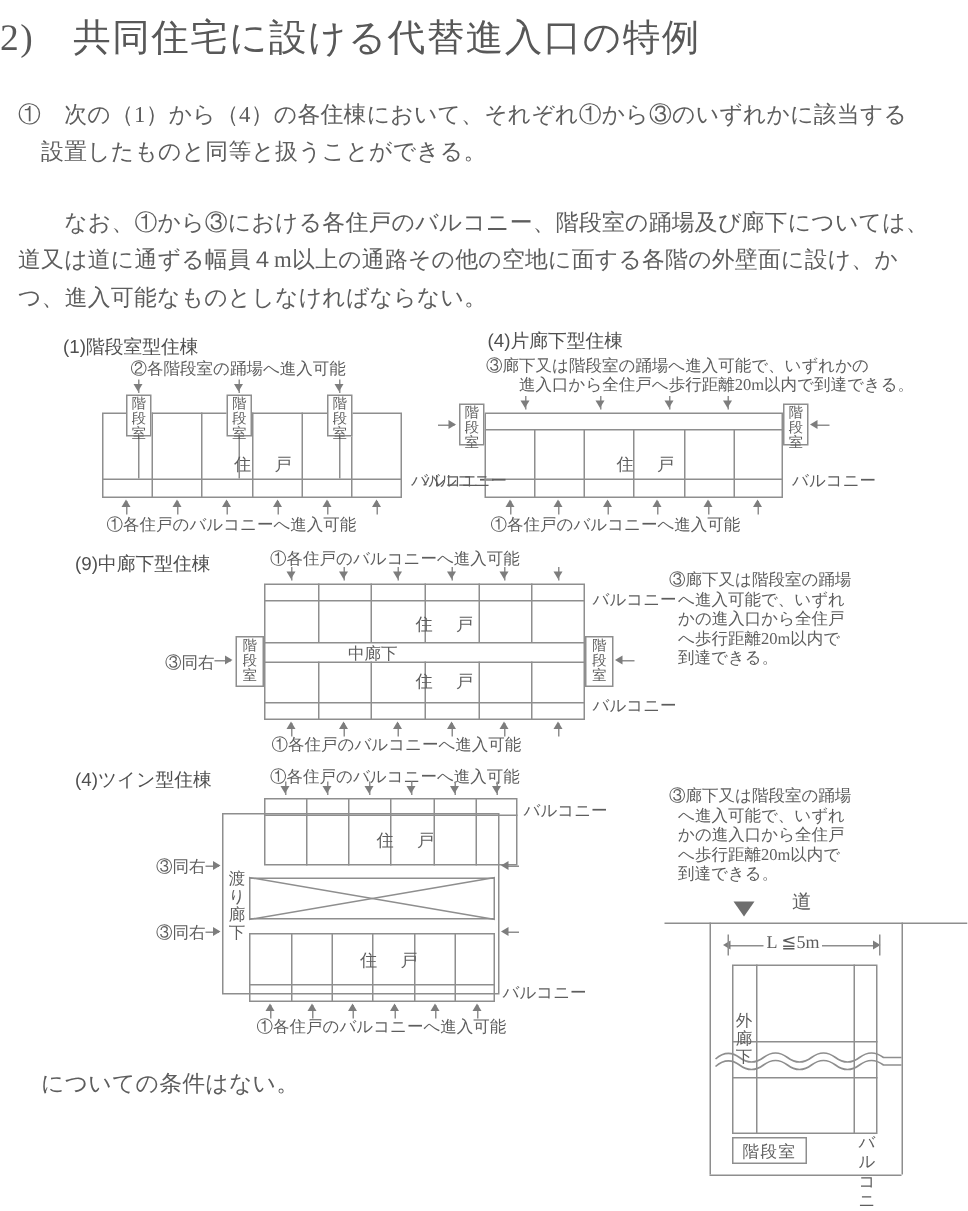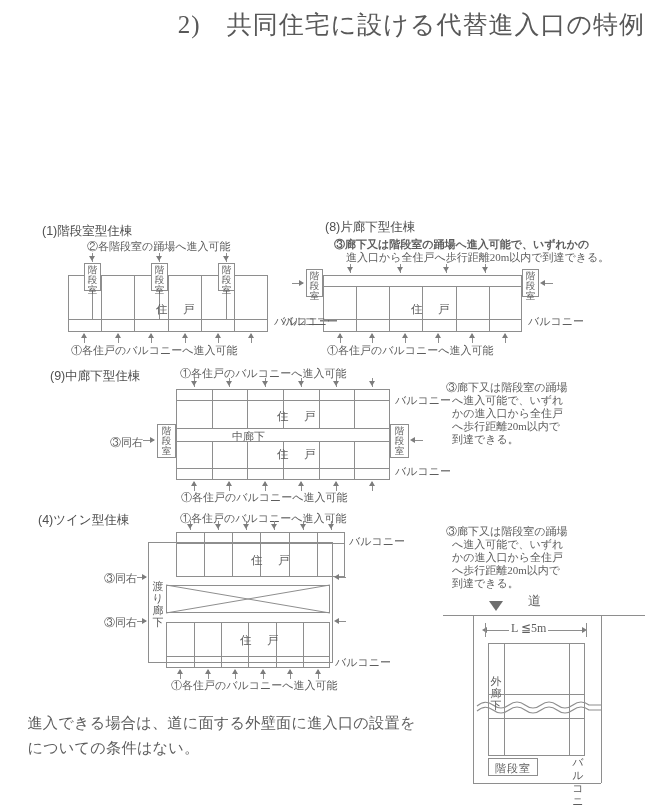--- a/index.html
+++ b/index.html
@@ -12,21 +12,21 @@
     font-family: "Liberation Serif", "DejaVu Serif", serif;
     color: #5f5f5f;
     overflow: hidden;
   }
   .page { position: relative; width: 645px; height: 807px; }
 
   
   .title {
     position: absolute;
     left: 0; top: 8px; width: 645px;
-    text-align: right;
+    text-align: left;
     font-size: 25px;
     letter-spacing: 1px;
     color: #585858;
     white-space: pre;
   }
   .para {
     position: absolute;
     font-size: 15.2px;
     line-height: 25px;
     color: #5d5d5d;
@@ -118,23 +118,28 @@
   svg { display:block; overflow: visible; }
 </style>
 </head>
 <body>
 
 <div class="page">
 
   <div class="title">2)　共同住宅に設ける代替進入口の特例</div>
 
   <div class="para" id="para-1">
+    <span class="ln">①　次の（1）から（4）の各住棟において、それぞれ①から③のいずれかに該当する</span>
+    <span class="ln">　設置したものと同等と扱うことができる。</span>
   </div>
 
   <div class="para" id="para-2">
+    <span class="ln">　　なお、①から③における各住戸のバルコニー、階段室の踊場及び廊下については、</span>
+    <span class="ln">道又は道に通ずる幅員４m以上の通路その他の空地に面する各階の外壁面に設け、か</span>
+    <span class="ln">つ、進入可能なものとしなければならない。</span>
   </div>
 
   <div class="dg" id="fig1" style="left:0; top:0;">
 
     <div class="lbl hd" style="left:42px; top:224px;">(1)階段室型住棟</div>
 
     <div class="lbl" style="left:87px; top:239px;">②各階段室の踊場へ進入可能</div>
 
     <div class="box" style="left:68px; top:275px; width:200px; height:57px;"></div>
 
@@ -181,23 +186,23 @@
     <div class="stem" style="left:218px; top:334px; height:9px;"></div>
     <div class="arr arr-u" style="left:215px; top:333px;"></div>
     <div class="stem" style="left:251px; top:334px; height:9px;"></div>
     <div class="arr arr-u" style="left:248px; top:333px;"></div>
 
     <div class="lbl" style="left:71px; top:343px;">①各住戸のバルコニーへ進入可能</div>
   </div>
 
   <div class="dg" id="fig2" style="left:0; top:0;">
 
-    <div class="lbl hd" style="left:325px; top:220px;">(8)片廊下型住棟</div>
-
-    <div class="lbl" style="left:334px; top:237px;font-weight:bold;">③廊下又は階段室の踊場へ進入可能で、いずれかの</div>
+    <div class="lbl hd" style="left:325px; top:220px;">(4)片廊下型住棟</div>
+
+    <div class="lbl" style="left:324px; top:237px;">③廊下又は階段室の踊場へ進入可能で、いずれかの</div>
     <div class="lbl" style="left:346px; top:250px;">進入口から全住戸へ歩行距離20m以内で到達できる。</div>
 
     <div class="box" style="left:323px; top:275px; width:199px; height:57px;"></div>
 
     <div class="hline" style="left:323px; top:286px; width:199px;"></div>
 
     <div class="hline" style="left:323px; top:319px; width:199px;"></div>
 
     <div class="vline" style="left:356px; top:286px; height:46px;"></div>
     <div class="vline" style="left:389px; top:286px; height:46px;"></div>
@@ -325,21 +330,21 @@
     <div class="stem" style="left:336px; top:482px; height:9px;"></div>
     <div class="arr arr-u" style="left:333px; top:481px;"></div>
     <div class="stem" style="left:372px; top:482px; height:9px;"></div>
     <div class="arr arr-u" style="left:369px; top:481px;"></div>
 
     <div class="lbl" style="left:181px; top:490px;">①各住戸のバルコニーへ進入可能</div>
   </div>
 
   <div class="dg" id="fig4" style="left:0; top:0;">
 
-    <div class="lbl hd" style="left:38px; top:513px;">(4)ツイン型住棟</div>
+    <div class="lbl hd" style="left:50px; top:513px;">(4)ツイン型住棟</div>
     <div class="lbl" style="left:180px; top:511px;">①各住戸のバルコニーへ進入可能</div>
 
     <div class="box" style="left:148px; top:542px; width:185px; height:121px;"></div>
 
     <div class="box" style="left:176px; top:532px; width:169px; height:45px;"></div>
     <div class="hline" style="left:176px; top:543px; width:169px;"></div>
     <div class="vline" style="left:204px; top:532px; height:45px;"></div>
     <div class="vline" style="left:232px; top:532px; height:45px;"></div>
     <div class="vline" style="left:260px; top:532px; height:45px;"></div>
     <div class="vline" style="left:289px; top:532px; height:45px;"></div>
@@ -447,17 +452,16 @@
     <div class="vtext" style="left:490px; top:675px;">外廊下</div>
 
     <div class="stair" style="left:488px; top:758px; width:50px; height:18px; font-size:11px; line-height:16px; letter-spacing:1px;">
       <span>階段室</span>
     </div>
 
     <div class="vtext" style="left:572px; top:756px; line-height:13px;">バルコニー</div>
   </div>
 
   <div class="para" id="para-3">
-    <span class="ln">　進入できる場合は、道に面する外壁面に進入口の設置を</span>
     <span class="ln">　についての条件はない。</span>
   </div>
 
 </div>
 
 </body></html>

